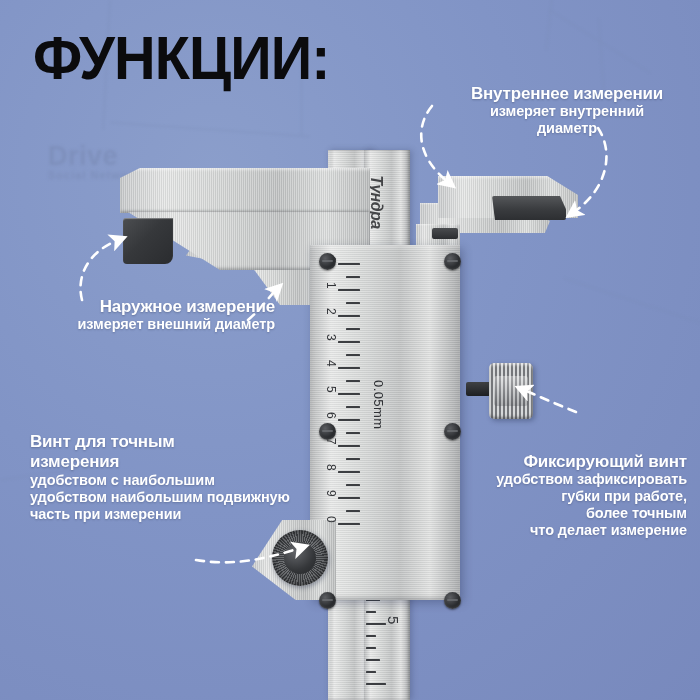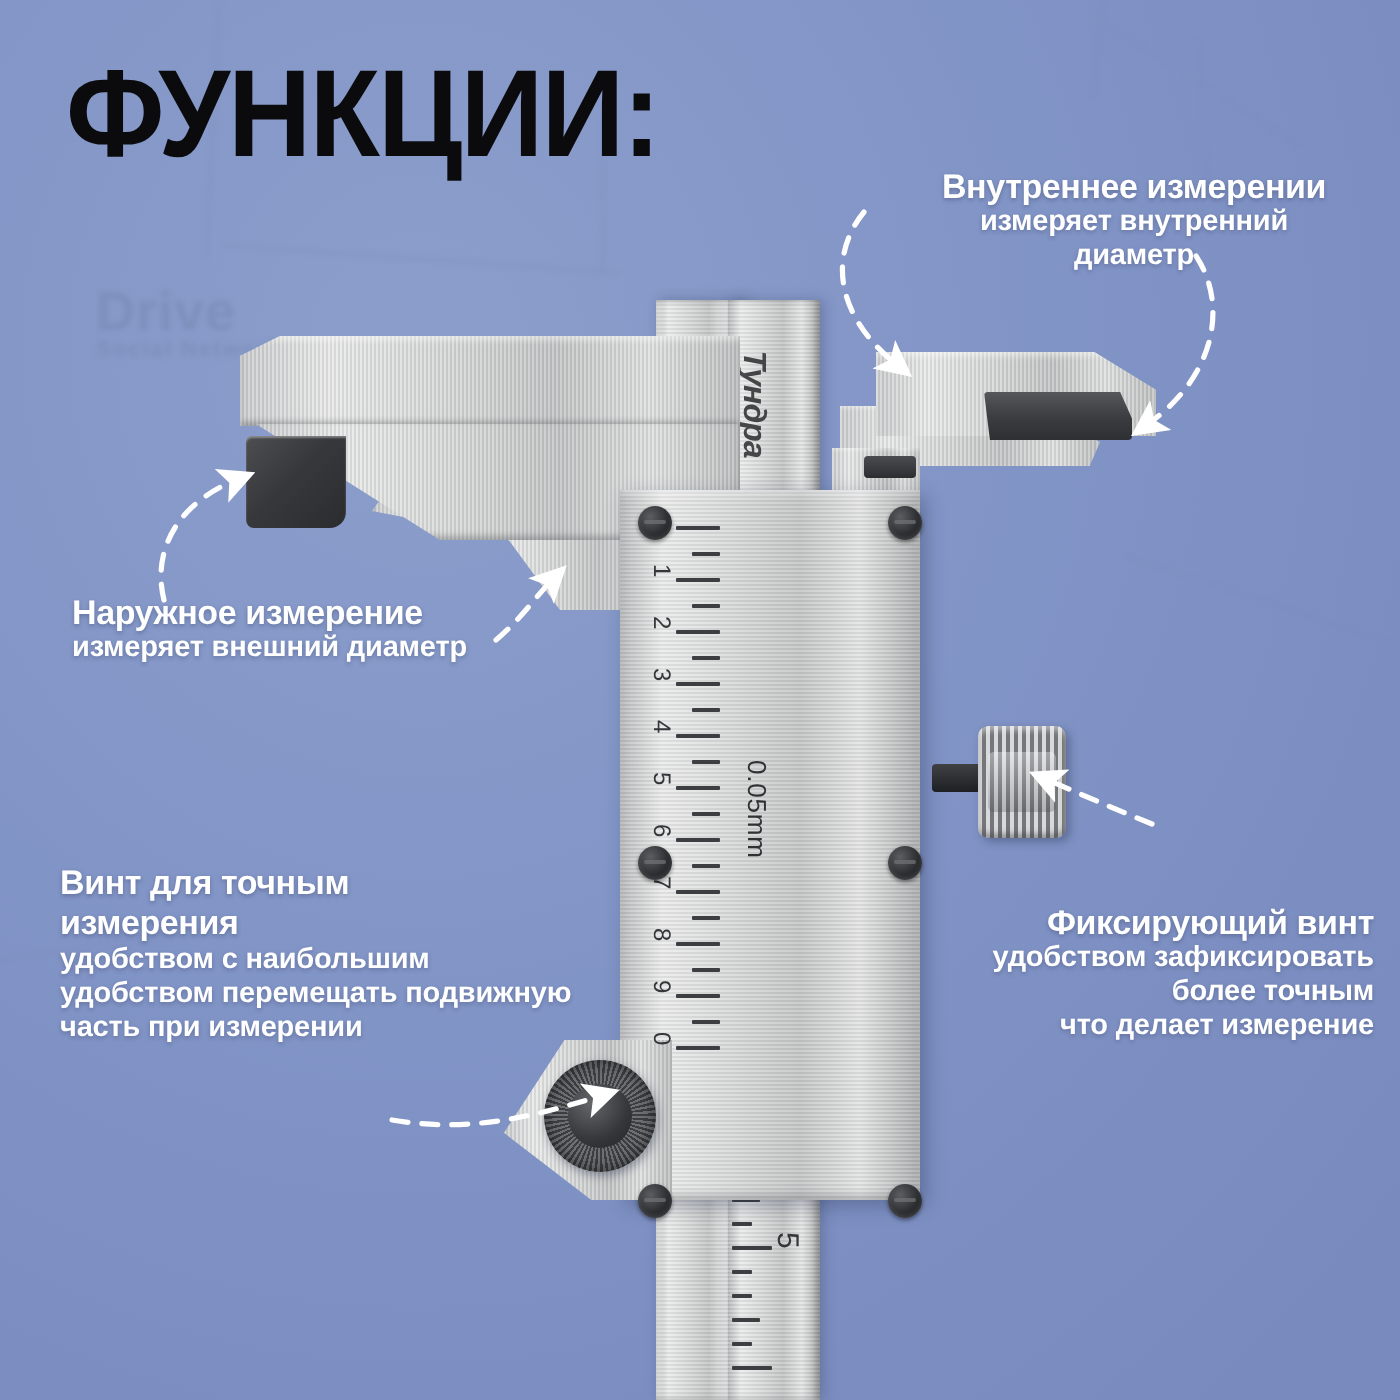--- a/index.html
+++ b/index.html
@@ -56,21 +56,21 @@
     text-shadow: 0 1px 2px rgba(40,50,80,.35);
   }
   .callout .body {
     font-size: 14.5px;
     line-height: 17px;
     letter-spacing: -.1px;
     text-shadow: 0 1px 2px rgba(40,50,80,.30);
     font-weight: bold;
   }
   #callout-inner   { left: 447px; top: 84px;  width: 240px; text-align: center; }
-  #callout-outer   { left: 36px;  top: 297px; width: 255px; text-align: left; }
+  #callout-outer   { left: 20px;  top: 297px; width: 255px; text-align: right; }
   #callout-fine    { left: 30px;  top: 432px; width: 282px; text-align: left; }
   #callout-lock    { left: 432px; top: 452px; width: 255px; text-align: right; }
   #callout-fine .title { line-height: 20px; }
 
   
   .arrow-layer { position: absolute; inset: 0; pointer-events: none; }
 
   
   #caliper { position: absolute; inset: 0; }
 
@@ -440,24 +440,25 @@
 
   <div class="callout" id="callout-outer">
     <div class="title">Наружное измерение</div>
     <div class="body">измеряет внешний диаметр</div>
   </div>
 
   <div class="callout" id="callout-fine">
     <div class="title">Винт для точным</div>
     <div class="title">измерения</div>
     <div class="body">удобством с наибольшим</div>
-    <div class="body">удобством перемещать подвижную</div>
+    <div class="body">удобством наибольшим подвижную</div>
     <div class="body">часть при измерении</div>
   </div>
 
   <div class="callout" id="callout-lock">
     <div class="title">Фиксирующий винт</div>
     <div class="body">удобством зафиксировать</div>
+    <div class="body">губки при работе,</div>
     <div class="body">более точным</div>
     <div class="body">что делает измерение</div>
   </div>
 
 </div>
 
 </body></html>

